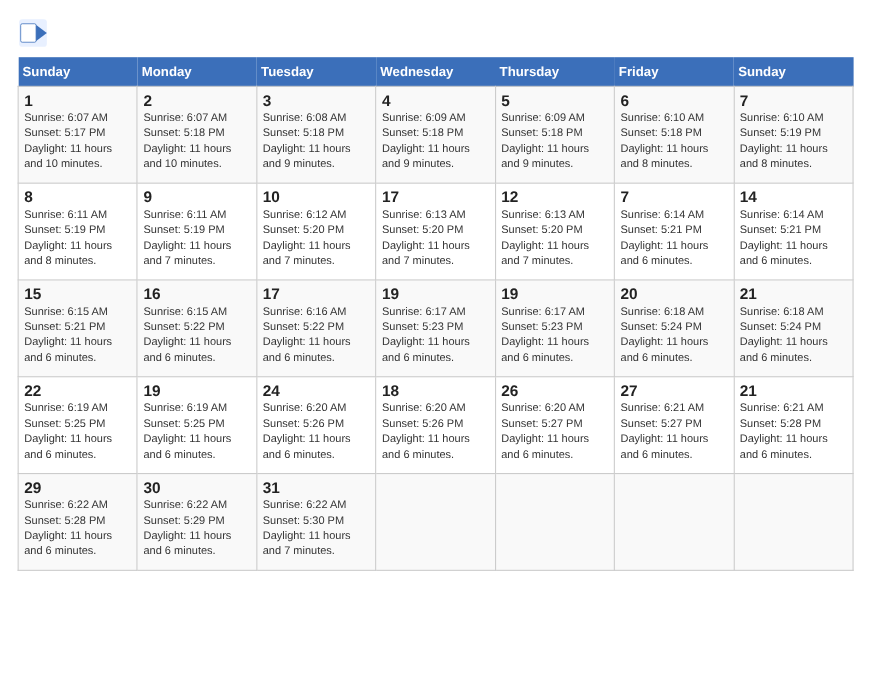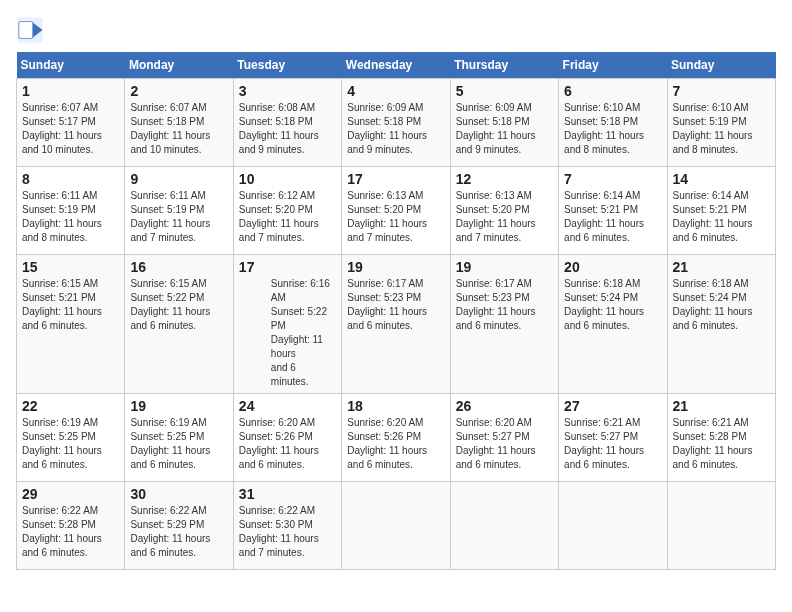--- a/index.html
+++ b/index.html
@@ -232,21 +232,21 @@
         </td>
         <td>
           <span class="day-num">16</span>
           <div class="day-info" style="white-space: pre-line;">Sunrise: 6:15 AM
 Sunset: 5:22 PM
 Daylight: 11 hours
 and 6 minutes.</div>
         </td>
         <td>
           <span class="day-num">17</span>
-          <div class="day-info" style="white-space: pre-line; margin-left: 32px;">Sunrise: 6:16 AM
+          <div class="day-info" style="white-space: pre-line;">Sunrise: 6:16 AM
 Sunset: 5:22 PM
 Daylight: 11 hours
 and 6 minutes.</div>
         </td>
         <td>
           <span class="day-num">19</span>
           <div class="day-info" style="white-space: pre-line;">Sunrise: 6:17 AM
 Sunset: 5:23 PM
 Daylight: 11 hours
 and 6 minutes.</div>

